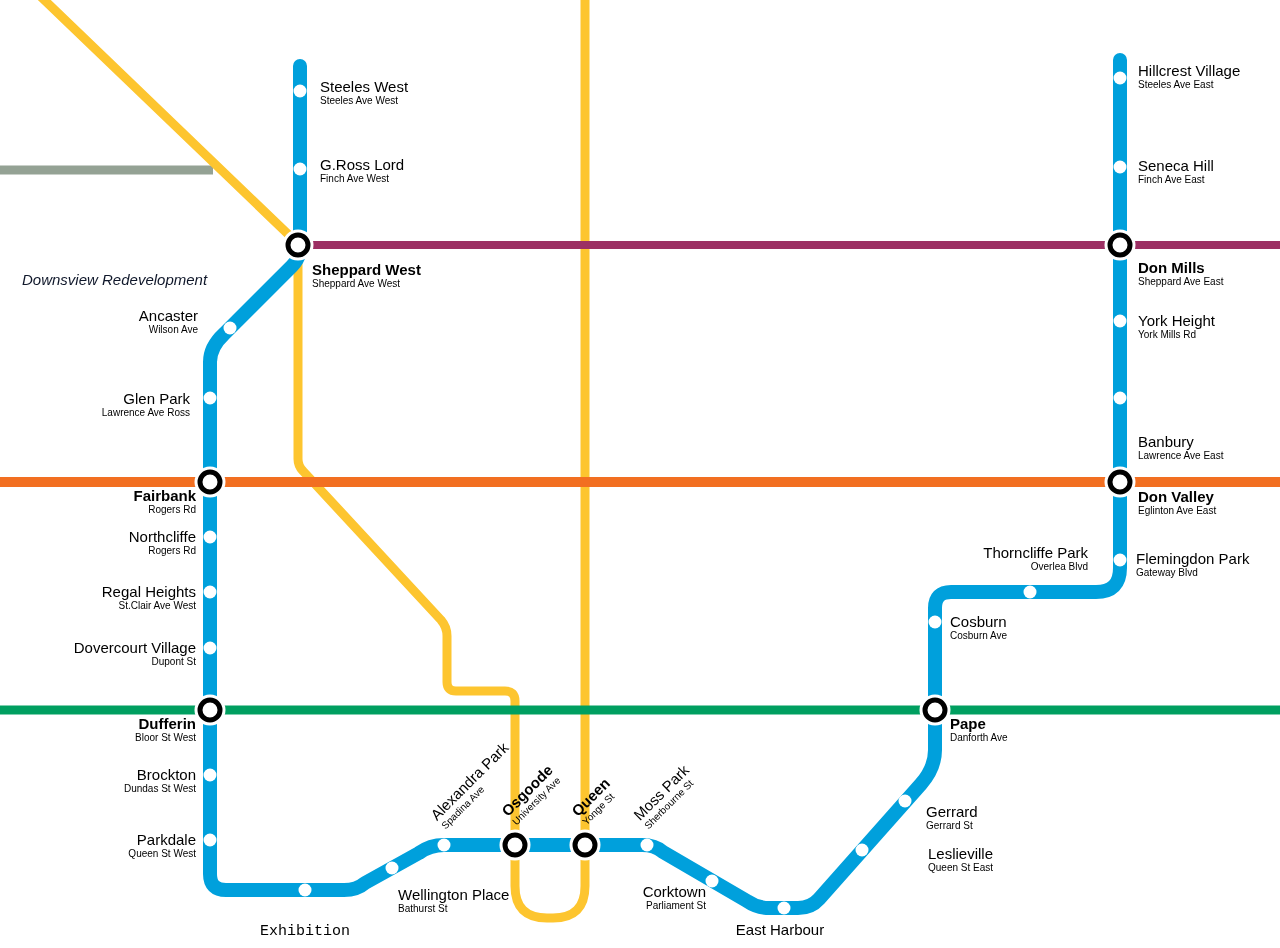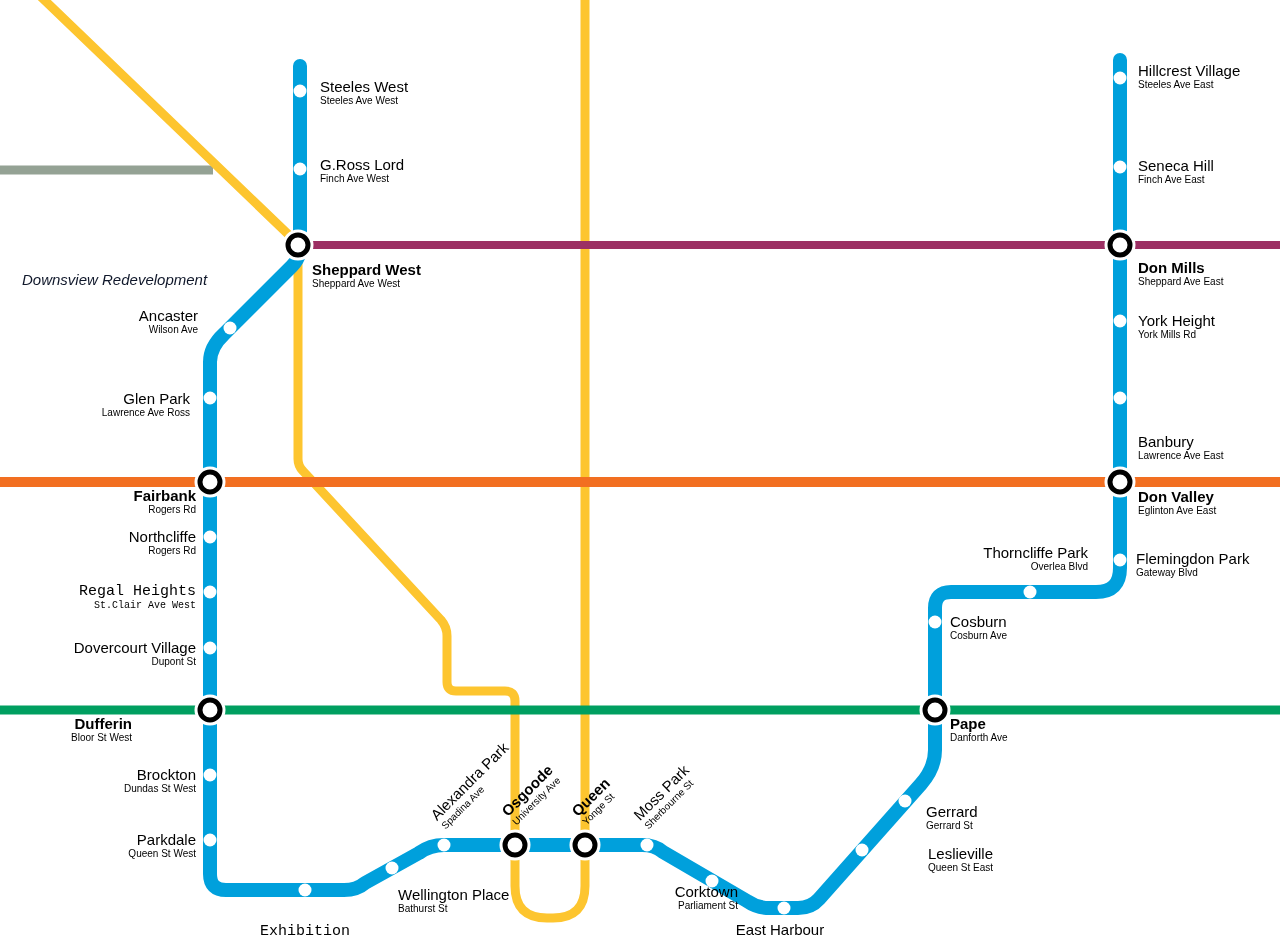--- a/index.html
+++ b/index.html
@@ -99,31 +99,31 @@
       <div class="st-label align-right-edge" style="top: 488px; right: 1084px;">
         <div class="st-title bold">Fairbank</div>
         <div class="st-sub">Rogers Rd</div>
       </div>
       <div class="station-dot" style="left: 210px; top: 537px;"></div>
       <div class="st-label align-right-edge" style="top: 529px; right: 1084px;">
         <div class="st-title">Northcliffe</div>
         <div class="st-sub">Rogers Rd</div>
       </div>
       <div class="station-dot" style="left: 210px; top: 592px;"></div>
-      <div class="st-label align-right-edge" style="top: 584px; right: 1084px; font-family: Liberation Mono, monospace;">
+      <div class="st-label align-right-edge" style="top: 584px; right: 1084px;">
         <div class="st-title">Regal Heights</div>
         <div class="st-sub">St.Clair Ave West</div>
       </div>
       <div class="station-dot" style="left: 210px; top: 648px;"></div>
       <div class="st-label align-right-edge" style="top: 640px; right: 1084px;">
         <div class="st-title">Dovercourt Village</div>
         <div class="st-sub">Dupont St</div>
       </div>
       <div class="interchange-marker" style="left: 210px; top: 710px;"></div>
-      <div class="st-label align-right-edge" style="top: 716px; right: 1148px;">
+      <div class="st-label align-right-edge" style="top: 716px; right: 1084px;">
         <div class="st-title bold">Dufferin</div>
         <div class="st-sub">Bloor St West</div>
       </div>
       <div class="station-dot" style="left: 210px; top: 775px;"></div>
       <div class="st-label align-right-edge" style="top: 767px; right: 1084px;">
         <div class="st-title">Brockton</div>
         <div class="st-sub">Dundas St West</div>
       </div>
       <div class="station-dot" style="left: 210px; top: 840px;"></div>
       <div class="st-label align-right-edge" style="top: 832px; right: 1084px;">
@@ -161,21 +161,21 @@
         </div>
       </div>
       <div class="station-dot" style="left: 647px; top: 845px;"></div>
       <div class="diag-wrap" style="left: 650px; top: 831px;">
         <div class="diag-inner">
           <div class="st-title">Moss Park</div>
           <div class="st-sub">Sherbourne St</div>
         </div>
       </div>
       <div class="station-dot" style="left: 712px; top: 881px;"></div>
-      <div class="st-label align-right-edge" style="top: 884px; right: 542px;">
+      <div class="st-label align-right-edge" style="top: 884px; right: 574px;">
         <div class="st-title">Corktown</div>
         <div class="st-sub">Parliament St</div>
       </div>
       <div class="station-dot" style="left: 784px; top: 908px;"></div>
       <div class="st-label align-center" style="top: 922px; left: 780px;">
         <div class="st-title">East Harbour</div>
       </div>
       <div class="station-dot" style="left: 862px; top: 850px;"></div>
       <div class="st-label" style="top: 846px; left: 884px; margin-left: 44px;">
         <div class="st-title">Leslieville</div>

